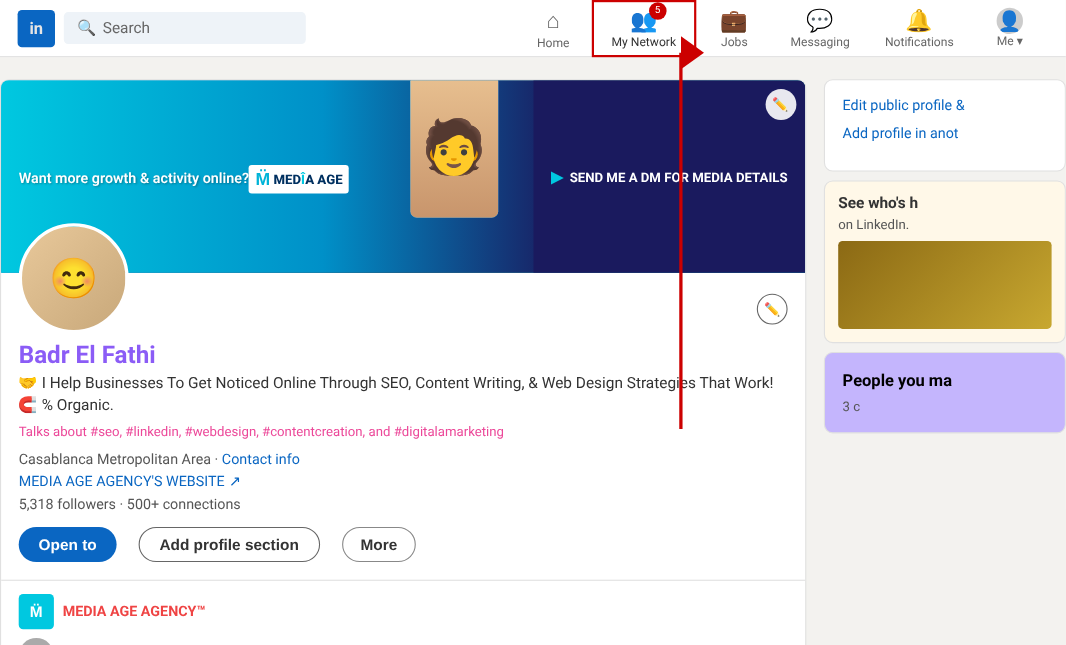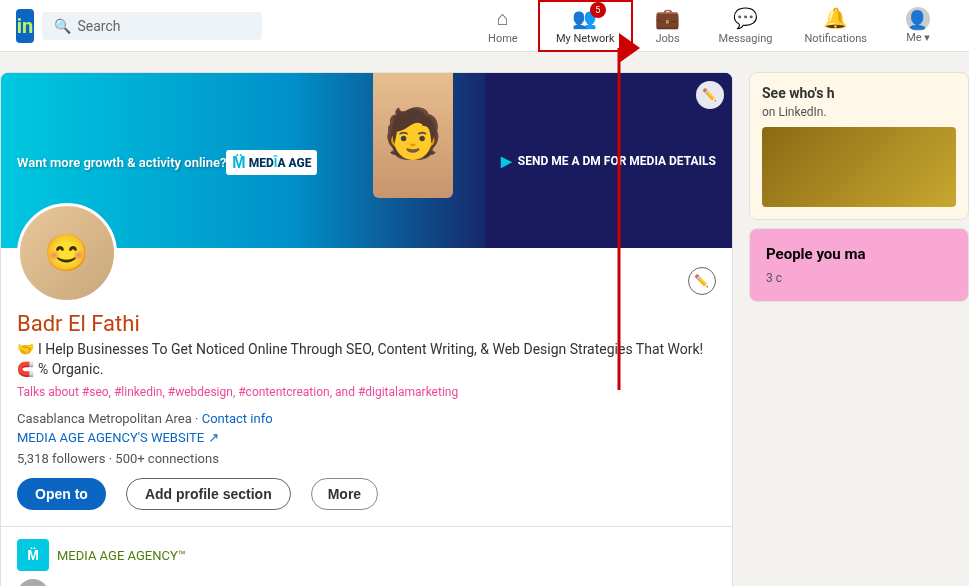--- a/index.html
+++ b/index.html
@@ -10,25 +10,25 @@
       background: #fff;
       border-bottom: 1px solid #e0e0e0;
       display: flex;
       align-items: center;
       padding: 0 16px;
       height: 52px;
       position: relative;
       z-index: 10;
     }
     .nav-logo {
-      width: 18px; height: 34px;
+      width: 34px; height: 34px;
       background: #0a66c2;
       border-radius: 4px;
       display: flex; align-items: center; justify-content: center;
-      color: #bef264; font-size: 20px; font-weight: bold;
+      color: #e5e5e5; font-size: 15px; font-weight: bold;
       margin-right: 8px; flex-shrink: 0;
     }
     .nav-search {
       display: flex; align-items: center;
       background: #eef3f8;
       border-radius: 4px;
       padding: 6px 12px;
       width: 220px;
       color: #666;
       font-size: 14px;
@@ -161,21 +161,21 @@
     }
     .profile-edit-btn {
       background: none; border: 1px solid #666;
       border-radius: 50%; width: 28px; height: 28px;
       display: flex; align-items: center; justify-content: center;
       cursor: pointer; font-size: 12px; color: #666;
       margin-bottom: 8px;
     }
 
     .profile-info { padding: 4px 16px 16px; }
-    .profile-name { font-size: 22px; font-weight: 400; color: #c2410c; margin-bottom: 4px; }
+    .profile-name { font-size: 22px; font-weight: 700; color: #8b5cf6; margin-bottom: 4px; }
     .profile-headline { font-size: 14px; color: #333; margin-bottom: 6px; line-height: 1.4; }
     .profile-hashtags { font-size: 12px; color: #ec4899; margin-bottom: 10px; }
     .profile-location { font-size: 13px; color: #555; margin-bottom: 4px; margin-top: 12px; }
     .profile-location a { color: #0a66c2; text-decoration: none; }
     .profile-website { font-size: 13px; color: #0a66c2; margin-bottom: 6px; display: flex; align-items: center; gap: 4px; }
     .profile-stats { font-size: 13px; color: #0a66c2; font-weight: 600; margin-bottom: 12px; }
     .profile-stats span { color: #555; font-weight: 400; }
 
     .profile-actions { display: flex; gap: 20px; flex-wrap: wrap; }
     .btn-primary {
@@ -196,21 +196,21 @@
       padding: 7px 16px; font-size: 14px; font-weight: 600;
       cursor: pointer;
     }
 
     
     .profile-company { padding: 12px 16px; border-top: 1px solid #e0e0e0; display: flex; justify-content: space-between; align-items: flex-start; }
     .company-items { display: flex; flex-direction: column; gap: 8px; }
     .company-item { display: flex; align-items: center; gap: 8px; }
     .company-icon { width: 32px; height: 32px; background: #00c8e0; border-radius: 4px; display: flex; align-items: center; justify-content: center; color: white; font-weight: 900; font-size: 14px; }
     .company-icon2 { width: 32px; height: 32px; background: #aaa; border-radius: 50%; display: flex; align-items: center; justify-content: center; }
-    .company-name { font-size: 13px; color: #4d7c0f; font-weight: 400; }
+    .company-name { font-size: 13px; color: #ef4444; font-weight: 700; }
 
     
     .sidebar-card {
       background: #fff;
       border: 1px solid #e0e0e0;
       border-radius: 8px;
       padding: 16px;
       margin-bottom: 8px;
       font-size: 13px;
     }
@@ -223,21 +223,21 @@
       margin-bottom: 8px;
     }
     .promo-title { font-size: 14px; font-weight: 700; color: #333; margin-bottom: 4px; }
     .promo-sub { font-size: 12px; color: #555; }
     .promo-img-placeholder {
       width: 100%; height: 80px;
       background: linear-gradient(135deg, #8b6914, #c8a830);
       border-radius: 4px;
       margin-top: 8px;
     }
-    .sidebar-people { background: #f9a8d4; border: 1px solid #e0e0e0; border-radius: 8px; padding: 16px; }
+    .sidebar-people { background: #c4b5fd; border: 1px solid #e0e0e0; border-radius: 8px; padding: 16px; }
     .sidebar-section-title { font-size: 15px; font-weight: 700; color: #000; margin-bottom: 8px; }
 
     
     .red-arrow-container {
       position: fixed;
       top: 0; left: 0;
       width: 969px; height: 586px;
       pointer-events: none;
       z-index: 1000;
     }
@@ -362,20 +362,24 @@
             <div class="company-icon2">🎓</div>
             <span class="company-name">Business &amp; Entrepreneurship</span>
           </div>
         </div>
       </div>
     </div>
 
   </div>
 
   <div class="sidebar">
+    <div class="sidebar-card">
+      <a class="sidebar-link">Edit public profile &amp;</a>
+      <a class="sidebar-link">Add profile in anot</a>
+    </div>
     <div class="sidebar-promo">
       <div class="promo-title">See who's h</div>
       <div class="promo-sub">on LinkedIn.</div>
       <div class="promo-img-placeholder"></div>
     </div>
     <div class="sidebar-people">
       <div class="sidebar-section-title">People you ma</div>
       <div style="font-size:12px;color:#555;">
         <span>3</span>
         <span>c</span>

